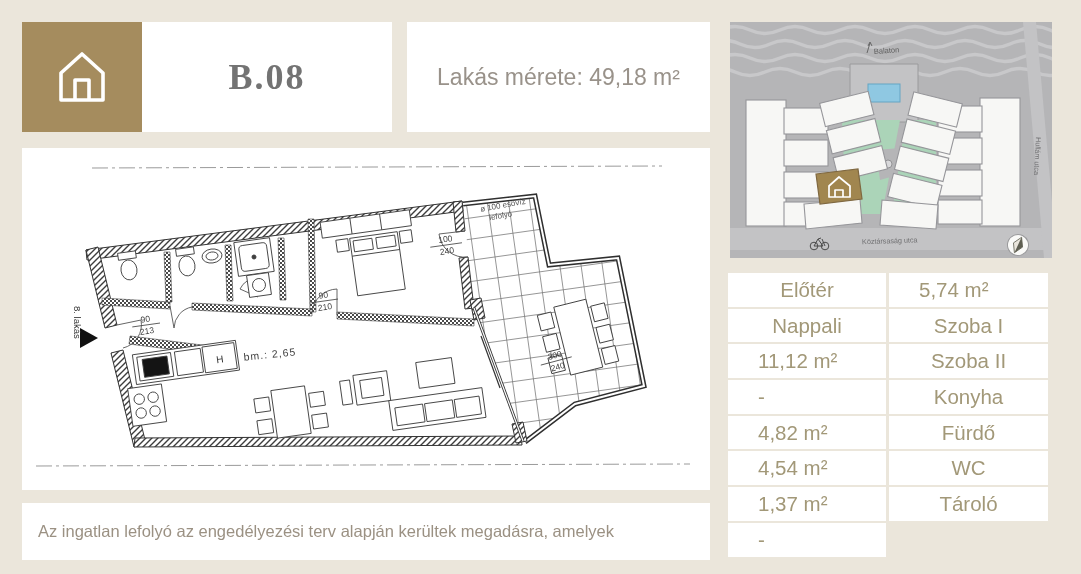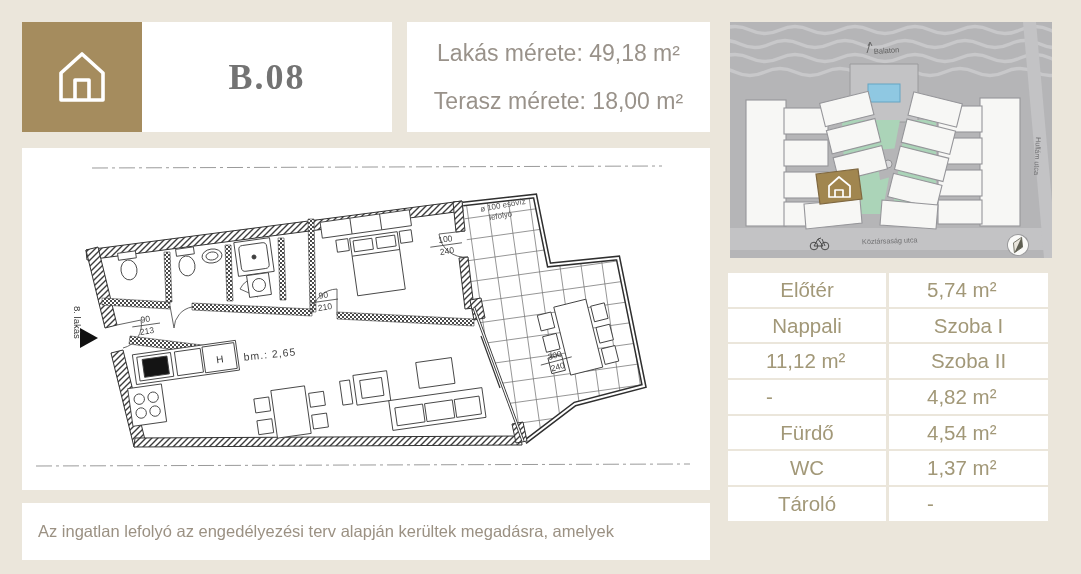--- a/index.html
+++ b/index.html
@@ -26,38 +26,37 @@
   
   .note-box{position:absolute;left:22px;top:503px;width:688px;height:57px;background:#fff;
     display:flex;flex-direction:column;justify-content:center;padding-left:16px;box-sizing:border-box;
     color:#9b9183;font-size:16.5px;line-height:1.4;}
   
   .room-table{position:absolute;left:728px;top:273px;width:320px;height:284px;
     display:grid;grid-template-columns:158px 159px;grid-auto-rows:33.7px;gap:2px 3px;}
   .room-table .cell{background:#fff;display:flex;align-items:center;
     color:#a29878;font-size:20.5px;}
   .room-table .name{justify-content:center;}
-  .room-table .value{padding-left:38px;}
+  .room-table .value{padding-left:30px;}
   svg text{font-family:"Liberation Sans", sans-serif;}
 </style>
 </head>
 <body>
 
 <div class="icon-box">
   <svg width="62" height="62" viewBox="0 0 62 62">
     <path d="M31 8 L52 27 L52 54 L10 54 L10 27 Z" fill="none" stroke="#fff" stroke-width="3.6" stroke-linejoin="round"></path>
     <path d="M24 54 L24 34 L38 34 L38 54" fill="none" stroke="#fff" stroke-width="3.6" stroke-linejoin="round"></path>
   </svg>
 </div>
 <div class="code-box">
   <span>B.08</span>
 </div>
 <div class="size-box">
   <div>Lakás mérete: 49,18 m²</div>
-  <div>Terasz mérete: 18,00 m²</div>
 </div>
 
 <div class="map-box">
 <svg width="322" height="236" viewBox="0 0 322 236">
   <rect x="0" y="0" width="322" height="236" fill="#b5b5b7"></rect>
 
   <g stroke="#c8c8ca" stroke-width="3.5" fill="none">
     <path d="M-10,8  q15,-7 30,0 t30,0 t30,0 t30,0 t30,0 t30,0 t30,0 t30,0 t30,0 t30,0 t30,0 t30,0"></path>
     <path d="M-20,22 q15,-7 30,0 t30,0 t30,0 t30,0 t30,0 t30,0 t30,0 t30,0 t30,0 t30,0 t30,0 t30,0"></path>
     <path d="M-10,36 q15,-7 30,0 t30,0 t30,0 t30,0 t30,0 t30,0 t30,0 t30,0 t30,0 t30,0 t30,0 t30,0"></path>
@@ -357,20 +356,21 @@
 </div>
 
 <div class="room-table">
   <div class="cell name">Előtér</div>
   <div class="cell value">5,74 m²</div>
   <div class="cell name">Nappali</div>
   <div class="cell name">Szoba I</div>
   <div class="cell value">11,12 m²</div>
   <div class="cell name">Szoba II</div>
   <div class="cell value">-</div>
+  <div class="cell name">Konyha</div>
   <div class="cell value">4,82 m²</div>
   <div class="cell name">Fürdő</div>
   <div class="cell value">4,54 m²</div>
   <div class="cell name">WC</div>
   <div class="cell value">1,37 m²</div>
   <div class="cell name">Tároló</div>
   <div class="cell value">-</div>
 </div>
 
 </body></html>

